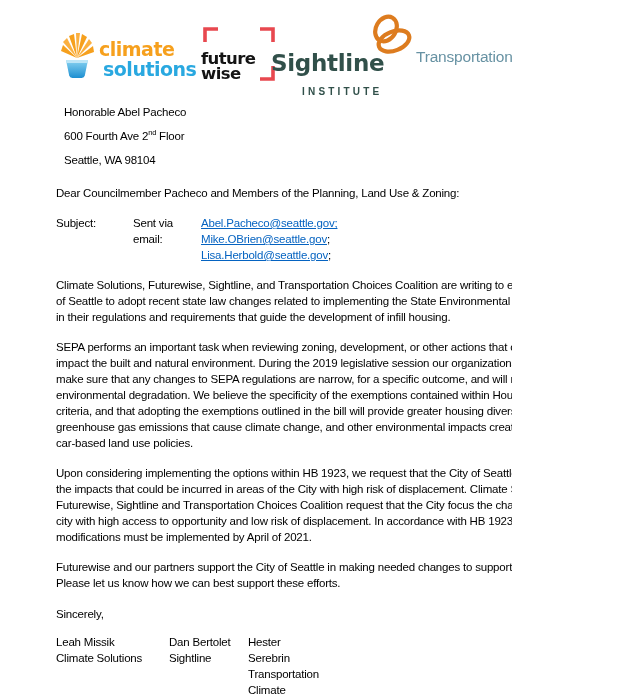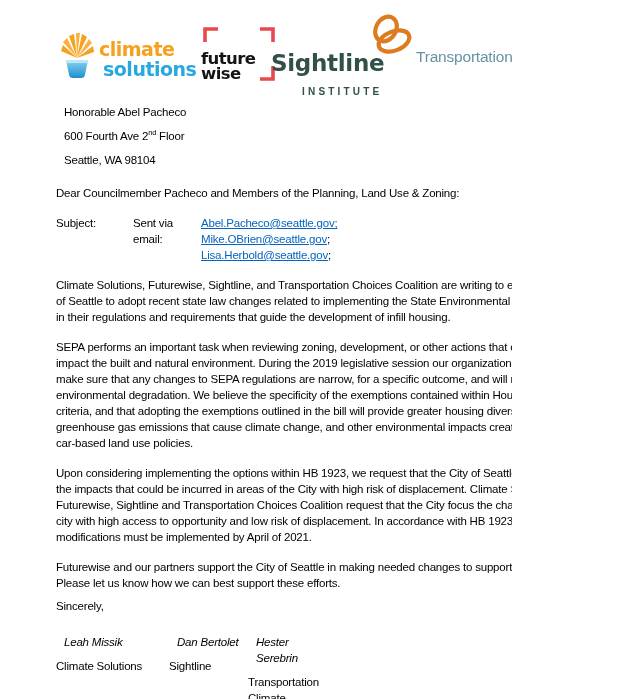--- a/index.html
+++ b/index.html
@@ -51,23 +51,23 @@
   .salutation{margin-top:17px;}
   .subject-block{margin-top:14px;display:flex;}
   .subject-label{flex:0 0 77px;}
   .subject-content{flex:1;}
   .sent-row{display:flex;}
   .sent-label{flex:0 0 68px;}
   .email-list div{margin:0;}
   a.email{color:var(--link_blue);text-decoration:underline;cursor:pointer;}
   .email-sep{color:#000;text-decoration:none;}
   .para{margin:14px 0 0 0;}
-  .closing{margin-top:7px;}
+  .closing{margin-top:15px;}
   .signatures{margin-top:12px;display:grid;grid-template-columns:113px 79px 75px auto;}
-  .sig .sig-name{margin:8px;font-style:italic;}
+  .sig .sig-name{margin:0;}
   .sig .sig-org{margin:0;}
 </style>
 </head>
 <body>
 
 <div class="page">
 
   <header class="logos">
 
     <div class="logo logo-cs">

